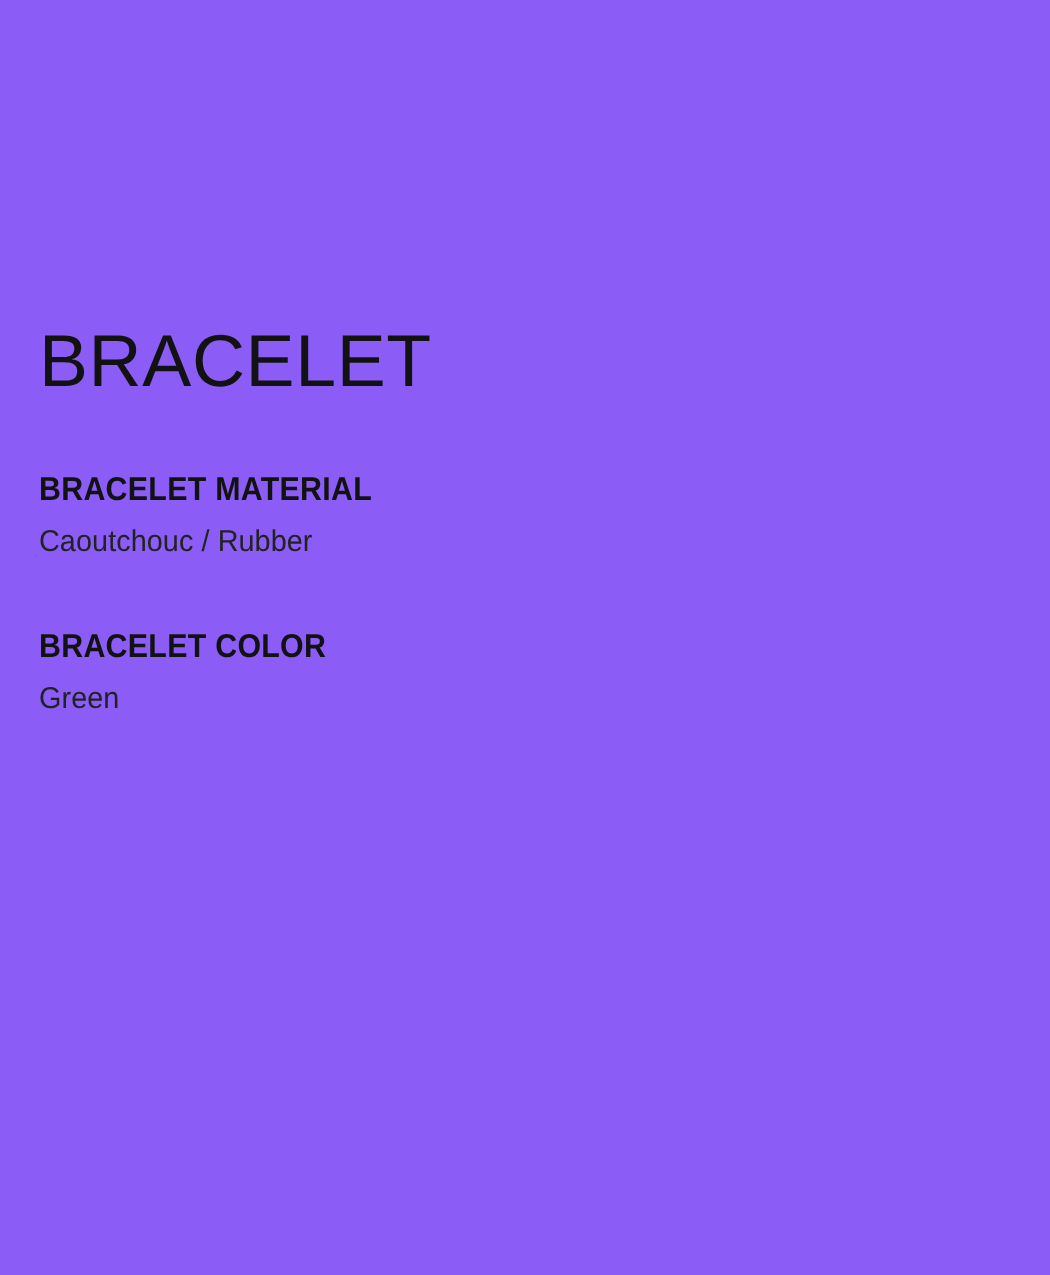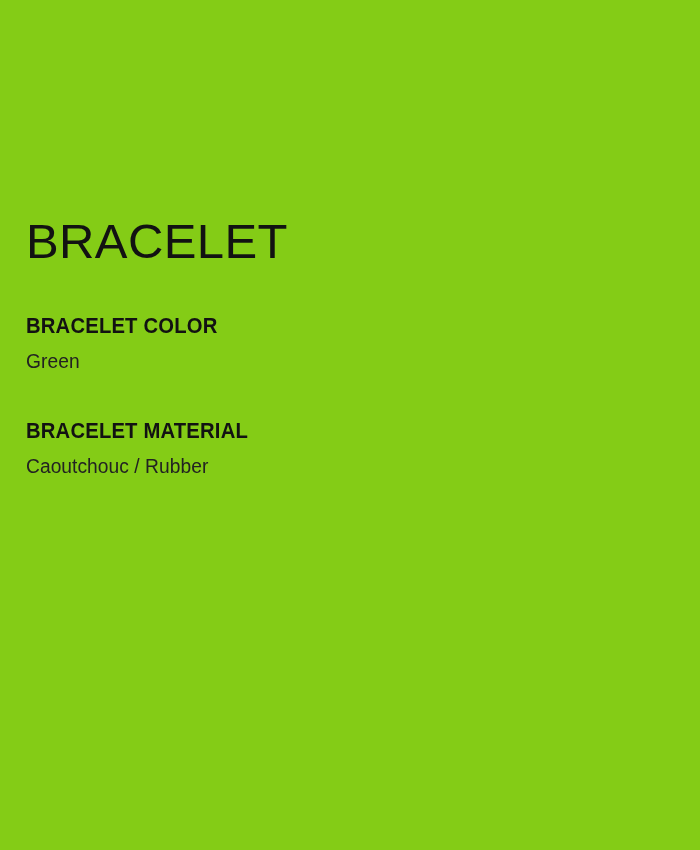--- a/index.html
+++ b/index.html
@@ -19,21 +19,21 @@
 
   .spec-panel {
     position: absolute;
     left: 0;
     top: 0;
     width: 700px;
     height: 850px;
     box-sizing: border-box;
     padding-left: 26px;
     padding-right: 20px;
-    background: #84cc16;
+    background: #8b5cf6;
   }
 
   
   .section-title {
     position: absolute;
     left: 26px;
     top: 213px;
     margin: 0;
     font-family: "Liberation Sans", "DejaVu Sans", sans-serif;
     font-size: 49px;
@@ -96,25 +96,25 @@
 </head>
 <body>
 
 <div class="spec-panel">
 
   <h1 class="section-title">BRACELET</h1>
 
   <dl class="spec-list">
 
     <div class="spec-row">
-      <dt class="spec-label">BRACELET COLOR</dt>
-      <dd class="spec-value">Green</dd>
+      <dt class="spec-label">BRACELET MATERIAL</dt>
+      <dd class="spec-value">Caoutchouc / Rubber</dd>
     </div>
 
     <div class="spec-row">
-      <dt class="spec-label">BRACELET MATERIAL</dt>
-      <dd class="spec-value">Caoutchouc / Rubber</dd>
+      <dt class="spec-label">BRACELET COLOR</dt>
+      <dd class="spec-value">Green</dd>
     </div>
 
 
   </dl>
 
 </div>
 
 </body></html>

